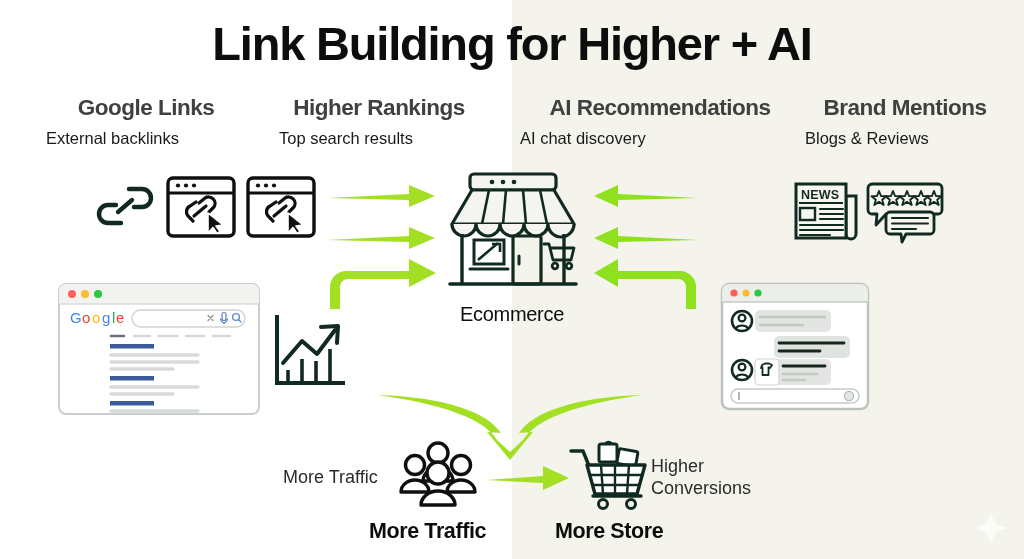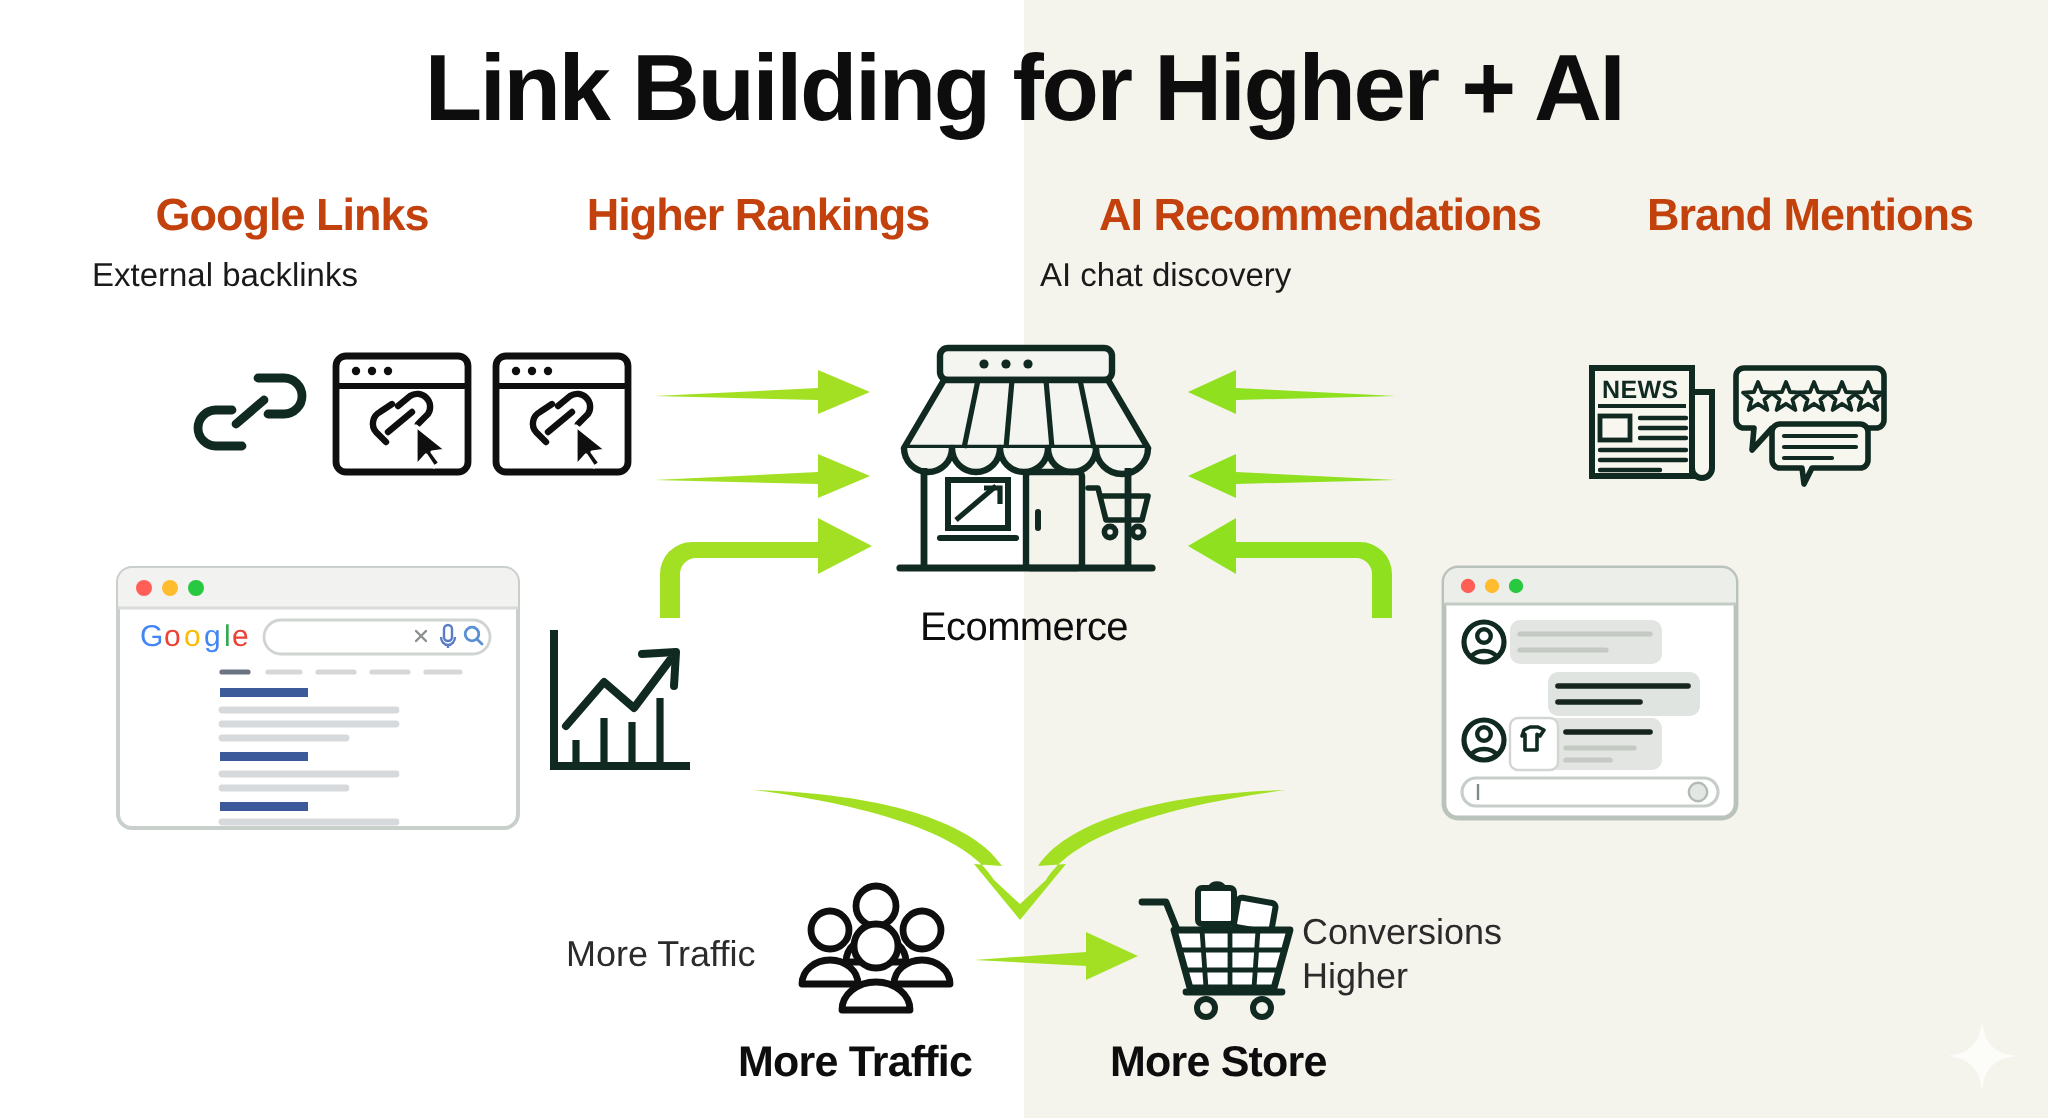--- a/index.html
+++ b/index.html
@@ -25,21 +25,21 @@
   
   .title {
     position:absolute; top:19px; left:0; width:1024px;
     text-align:center;
     font-size:47px; font-weight:bold; color:#0d0d0d;
     letter-spacing:-1.2px; line-height:1.05;
     white-space:nowrap;
   }
   .col-head {
     position:absolute; text-align:center;
-    font-size:22.5px; font-weight:bold; color:#c2410c;
+    font-size:22.5px; font-weight:bold; color:#404040;
     letter-spacing:-0.5px; white-space:nowrap;
   }
   .col-sub {
     position:absolute; text-align:left;
     font-size:16.5px; font-weight:400; color:#1a1a1a;
     white-space:nowrap;
   }
   .store-label {
     position:absolute; left:412px; top:302px; width:200px;
     text-align:center; font-size:20px; font-weight:normal;
@@ -77,25 +77,27 @@
 
   <div class="bg-left"></div>
   <div class="bg-right"></div>
 
   <div class="title">Link Building for Higher + AI</div>
 
   <div class="col-head" style="left:46px; top:95px; width:200px;">Google Links</div>
   <div class="col-sub" style="left:46px; top:129px; width:200px;">External backlinks</div>
 
   <div class="col-head" style="left:279px; top:95px; width:200px;">Higher Rankings</div>
+  <div class="col-sub" style="left:279px; top:129px; width:200px;">Top search results</div>
 
   <div class="col-head" style="left:520px; top:95px; width:280px;">AI Recommendations</div>
   <div class="col-sub" style="left:520px; top:129px; width:280px;">AI chat discovery</div>
 
   <div class="col-head" style="left:805px; top:95px; width:200px;">Brand Mentions</div>
+  <div class="col-sub" style="left:805px; top:129px; width:200px;">Blogs &amp; Reviews</div>
 
   <div class="ico" style="left:96px; top:180px;">
     <svg width="58" height="52" viewBox="0 0 58 52">
       <g fill="none" stroke="#102a22" stroke-width="4.4" stroke-linecap="round" stroke-linejoin="round">
         <path d="M33 9 L46 9 a9 9 0 0 1 0 18 L38 27"></path>
         <path d="M25 43 L12 43 a9 9 0 0 1 0 -18 L20 25"></path>
         <path d="M22 32 L36 20"></path>
       </g>
     </svg>
   </div>
@@ -419,22 +421,22 @@
         <line x1="60" y1="27" x2="58" y2="56"></line>
       </g>
 
       <path d="M24 58 L72 58" stroke="#102a22" stroke-width="3.4" stroke-linecap="round"></path>
       <circle cx="34" cy="66" r="4.5" fill="none" stroke="#102a22" stroke-width="3"></circle>
       <circle cx="62" cy="66" r="4.5" fill="none" stroke="#102a22" stroke-width="3"></circle>
     </svg>
   </div>
 
   <div class="lbl-higher-conv">
+    <div>Higher</div>
     <div>Conversions</div>
-    <div>Higher</div>
   </div>
   <div class="lbl-more-sales-bold">More Store</div>
 
   <div class="sparkle">
     <svg width="34" height="34" viewBox="0 0 34 34">
       <path d="M17 0 C18.5 11, 23 15.5, 34 17 C23 18.5, 18.5 23, 17 34 C15.5 23, 11 18.5, 0 17 C11 15.5, 15.5 11, 17 0 Z" fill="#ffffff" opacity="0.95"></path>
     </svg>
   </div>
 
 </div>

